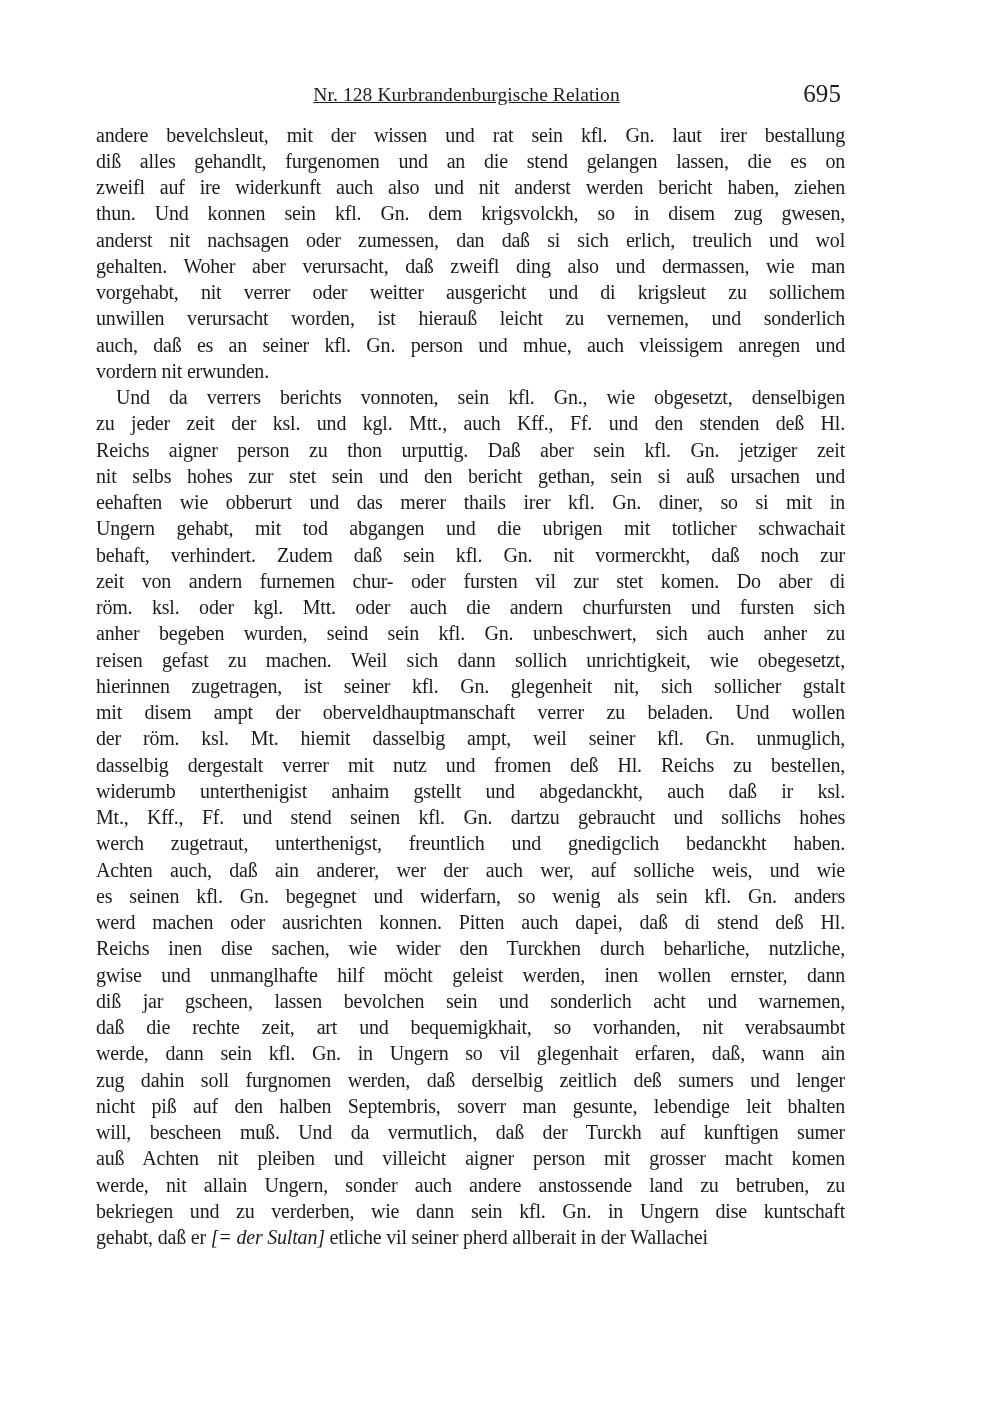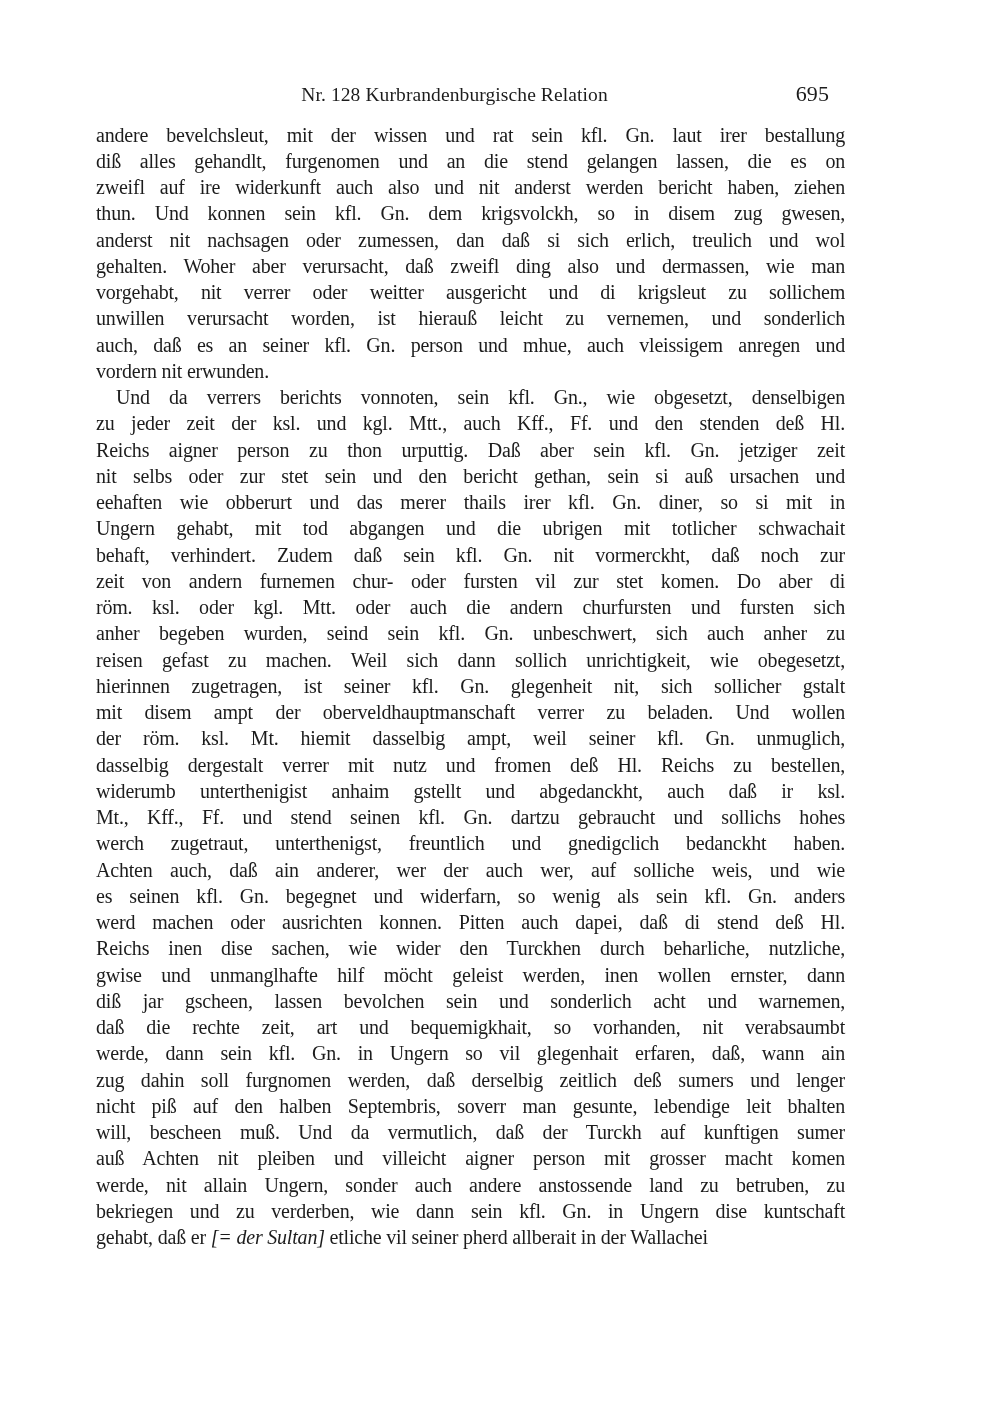--- a/index.html
+++ b/index.html
@@ -11,37 +11,38 @@
     position: relative;
     width: 1004px;
     height: 1418px;
     background: #ffffff;
     color: #1c1c1c;
     font-family: "Liberation Serif", "DejaVu Serif", serif;
     overflow: hidden;
   }
   .running-header {
     position: absolute;
-    left: 80px;
+    left: 92px;
     top: 81px;
     width: 749px;
     height: 27px;
     line-height: 27px;
     font-size: 19.5px;
     letter-spacing: 0.1px;
+    text-decoration: underline;
   }
   .header-title {
     display: block;
     text-align: center;
   }
   .page-num {
     position: absolute;
     right: 0;
     top: -1px;
-    font-size: 22px;
+    font-size: 25px;
   }
   .textblock {
     position: absolute;
     left: 96px;
     top: 121.5px;
     width: 749px;
     font-size: 20px;
     letter-spacing: -0.2px;
   }
   .line {
@@ -81,21 +82,21 @@
         <div class="line">gehalten. Woher aber verursacht, daß zweifl ding also und dermassen, wie man</div>
         <div class="line">vorgehabt, nit verrer oder weitter ausgericht und di krigsleut zu sollichem</div>
         <div class="line">unwillen verursacht worden, ist hierauß leicht zu vernemen, und sonderlich</div>
         <div class="line">auch, daß es an seiner kfl. Gn. person und mhue, auch vleissigem anregen und</div>
         <div class="line para-end">vordern nit erwunden.</div>
       </div>
       <div>
         <div class="line indent">Und da verrers berichts vonnoten, sein kfl. Gn., wie obgesetzt, denselbigen</div>
         <div class="line">zu jeder zeit der ksl. und kgl. Mtt., auch Kff., Ff. und den stenden deß Hl.</div>
         <div class="line">Reichs aigner person zu thon urputtig. Daß aber sein kfl. Gn. jetziger zeit</div>
-        <div class="line">nit selbs oder zur stet sein und den bericht gethan, sein si auß ursachen und</div>
+        <div class="line">nit selbs hohes zur stet sein und den bericht gethan, sein si auß ursachen und</div>
         <div class="line">eehaften wie obberurt und das merer thails irer kfl. Gn. diner, so si mit in</div>
         <div class="line">Ungern gehabt, mit tod abgangen und die ubrigen mit totlicher schwachait</div>
         <div class="line">behaft, verhindert. Zudem daß sein kfl. Gn. nit vormerckht, daß noch zur</div>
         <div class="line">zeit von andern furnemen chur- oder fursten vil zur stet komen. Do aber di</div>
         <div class="line">röm. ksl. oder kgl. Mtt. oder auch die andern churfursten und fursten sich</div>
         <div class="line">anher begeben wurden, seind sein kfl. Gn. unbeschwert, sich auch anher zu</div>
         <div class="line">reisen gefast zu machen. Weil sich dann sollich unrichtigkeit, wie obegesetzt,</div>
         <div class="line">hierinnen zugetragen, ist seiner kfl. Gn. glegenheit nit, sich sollicher gstalt</div>
         <div class="line">mit disem ampt der oberveldhauptmanschaft verrer zu beladen. Und wollen</div>
         <div class="line">der röm. ksl. Mt. hiemit dasselbig ampt, weil seiner kfl. Gn. unmuglich,</div>

